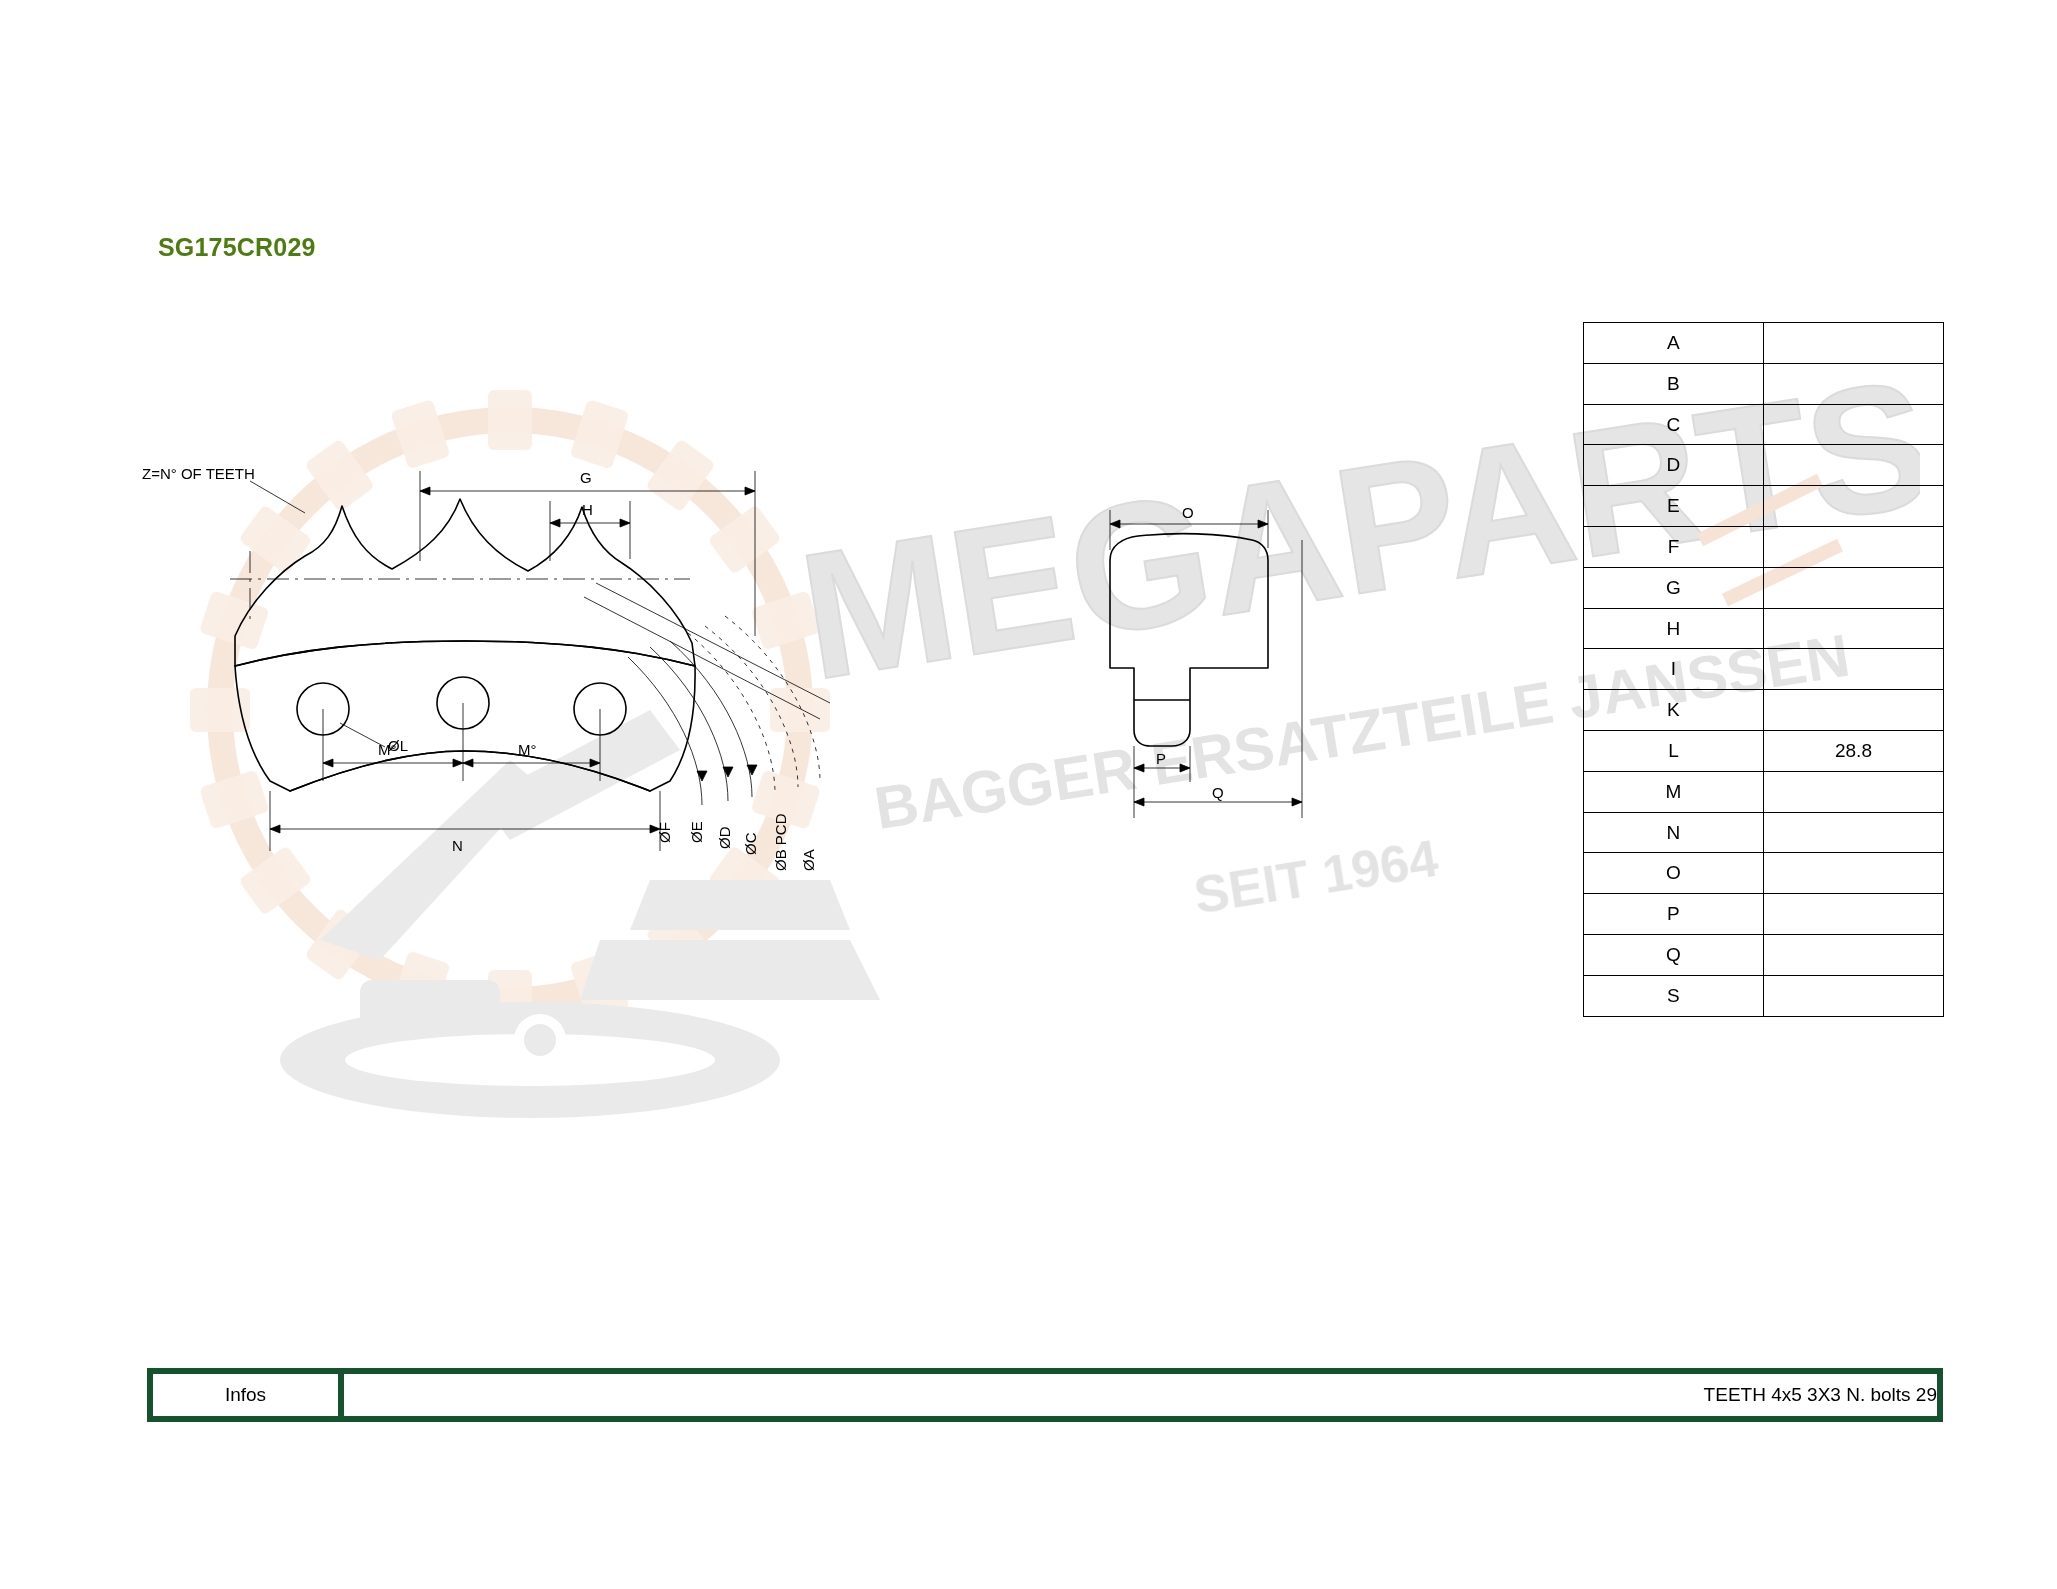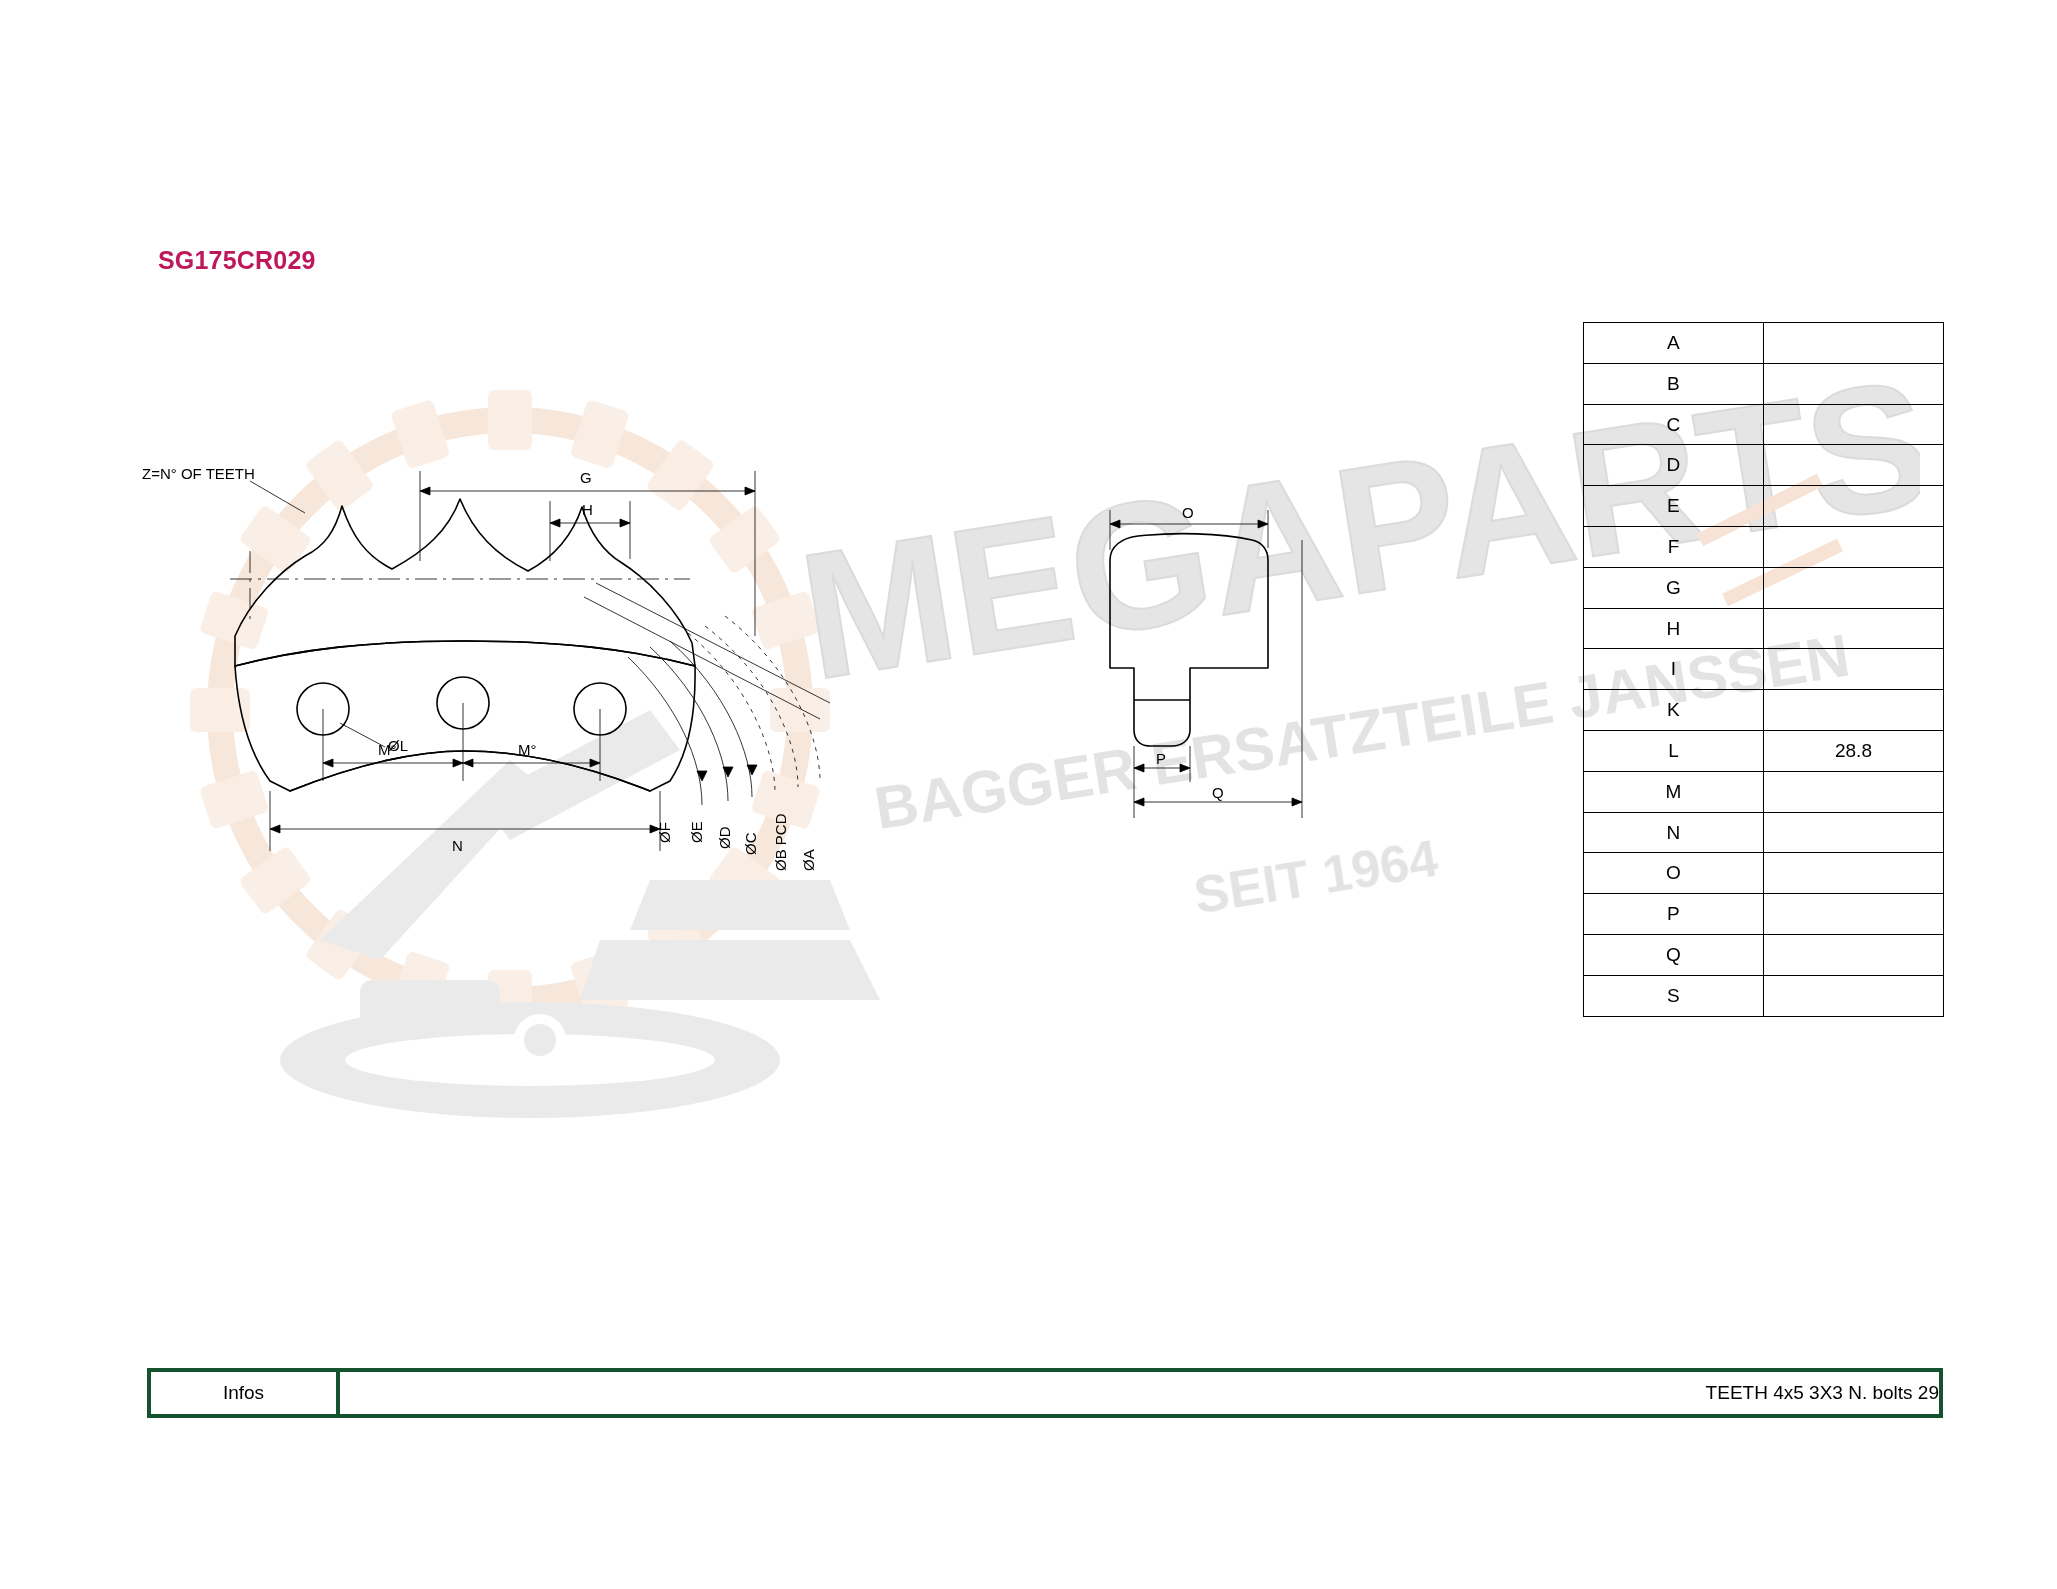--- a/index.html
+++ b/index.html
@@ -19,24 +19,24 @@
     left: 0; top: 0;
     width: 2057px;
     height: 1589px;
     background: #ffffff;
   }
 
   
   #part-title {
     position: absolute;
     left: 158px;
-    top: 246px;
+    top: 233px;
     font-size: 25px;
     font-weight: bold;
-    color: #be185d;
+    color: #4d7c0f;
     letter-spacing: 0.2px;
   }
 
   
   #watermark {
     position: absolute;
     left: 180px;
     top: 240px;
     width: 1740px;
     height: 940px;
@@ -91,21 +91,21 @@
   
   #infos-table {
     position: absolute;
     left: 147px;
     top: 1368px;
     width: 1796px;
     border-collapse: collapse;
     z-index: 4;
   }
   #infos-table td {
-    border: 4px solid #14532d;
+    border: 6px solid #14532d;
     height: 42px;
     font-size: 19px;
     color: #000000;
     padding: 0;
     line-height: 42px;
   }
   #infos-table td.infos-label {
     width: 185px;
     text-align: center;
   }

